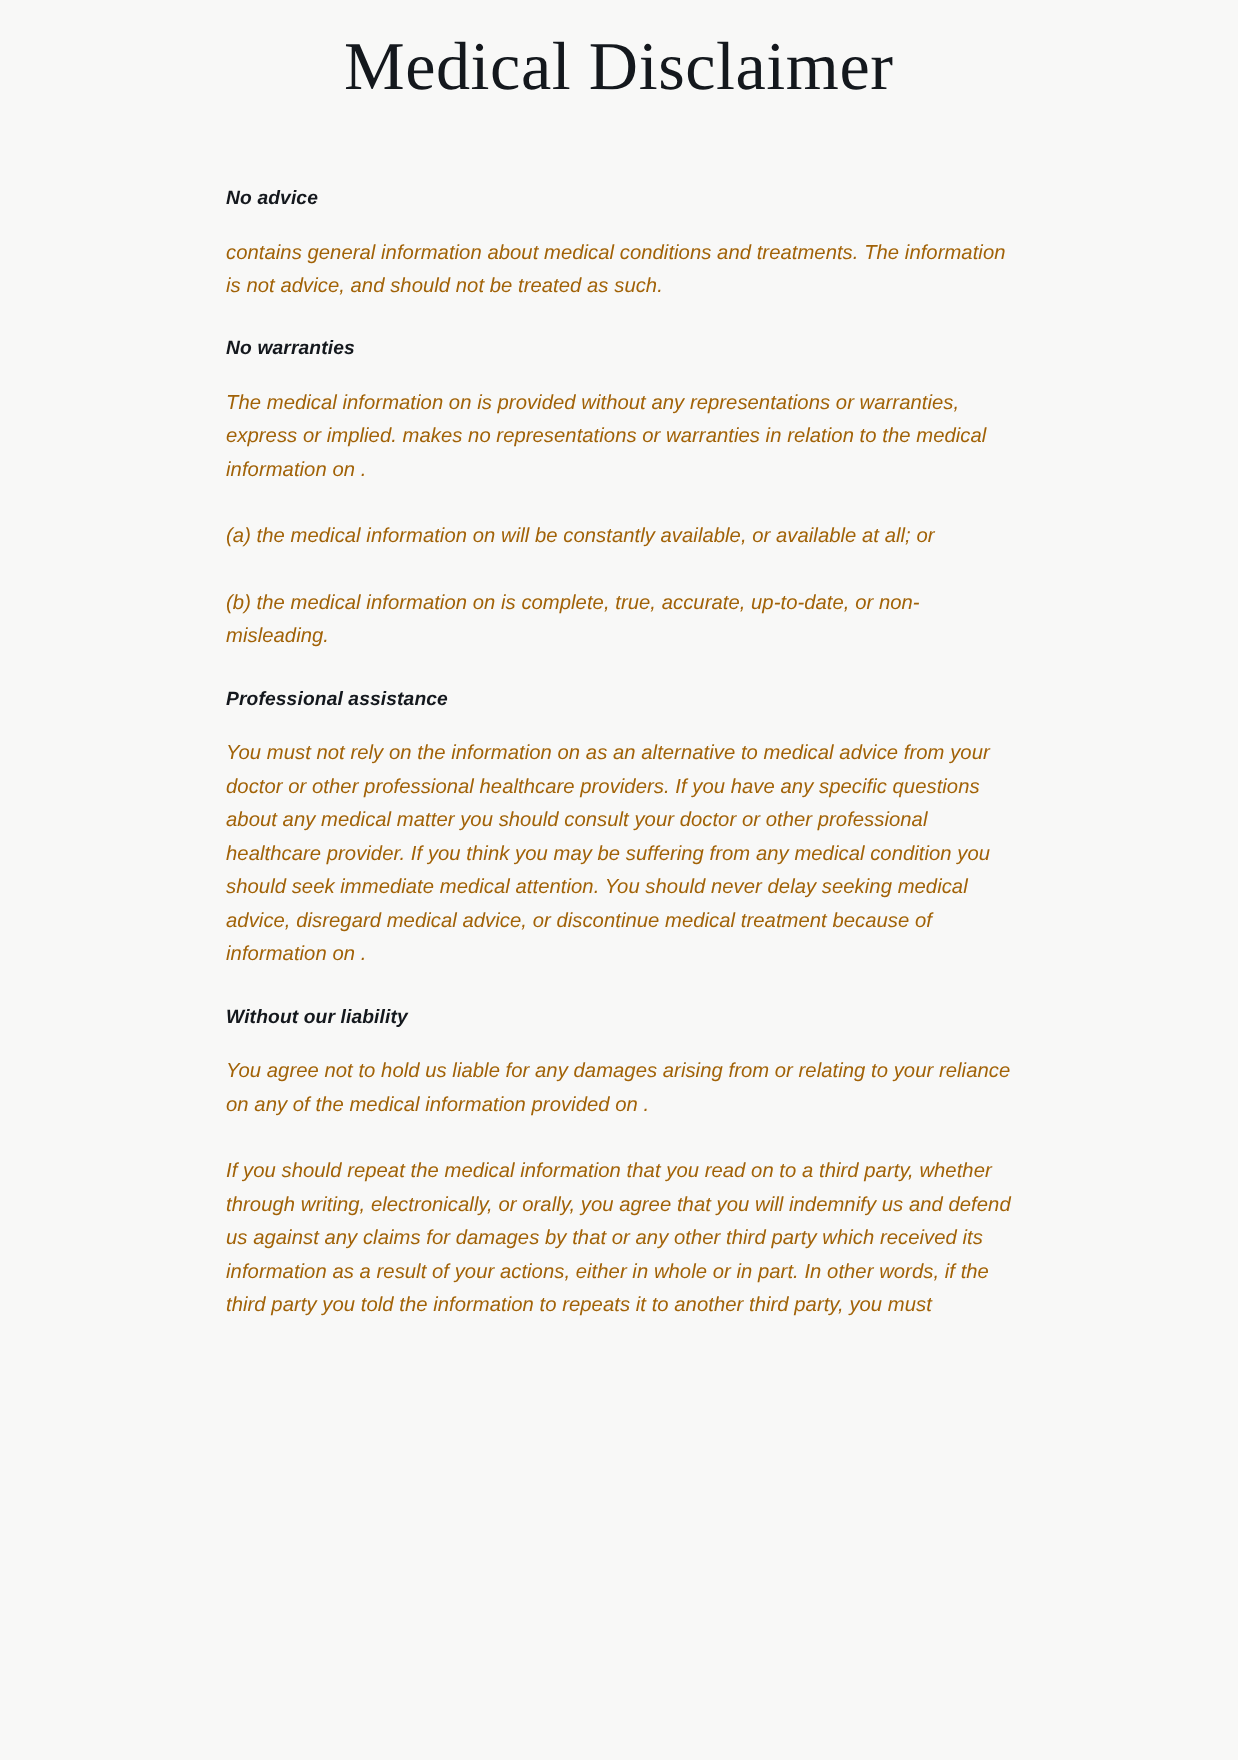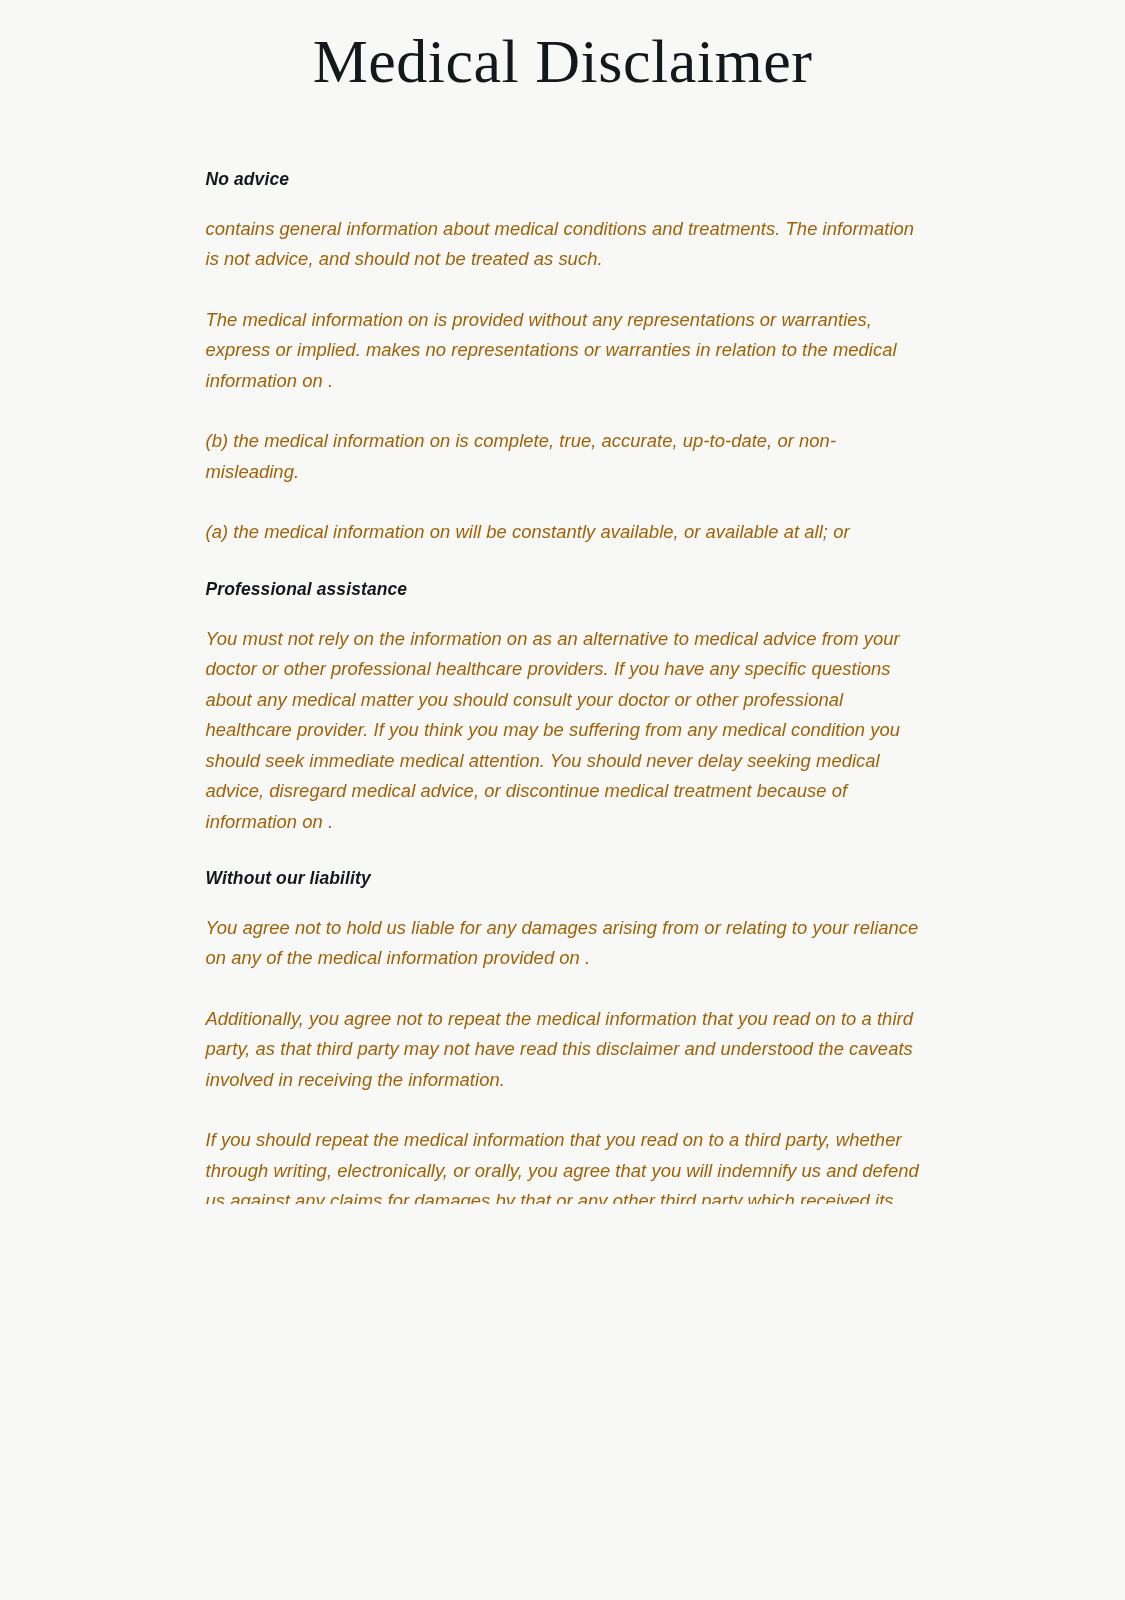--- a/index.html
+++ b/index.html
@@ -86,34 +86,34 @@
   <h1 class="doc-title">Medical Disclaimer</h1>
 
   <div class="content">
 
     <section class="block">
       <h2 class="section-heading">No advice</h2>
       <p class="para">contains general information about medical conditions and treatments. The information is not advice, and should not be treated as such.</p>
     </section>
 
     <section class="block">
+      <h2 class="section-heading">No warranties</h2>
       <p class="para">The medical information on is provided without any representations or warranties, express or implied. makes no representations or warranties in relation to the medical information on .</p>
+      <p class="para">(a) the medical information on will be constantly available, or available at all; or</p>
       <p class="para">(b) the medical information on is complete, true, accurate, up-to-date, or non-misleading.</p>
-      <p class="para">(a) the medical information on will be constantly available, or available at all; or</p>
     </section>
 
     <section class="block">
       <h2 class="section-heading">Professional assistance</h2>
       <p class="para">You must not rely on the information on as an alternative to medical advice from your doctor or other professional healthcare providers. If you have any specific questions about any medical matter you should consult your doctor or other professional healthcare provider. If you think you may be suffering from any medical condition you should seek immediate medical attention. You should never delay seeking medical advice, disregard medical advice, or discontinue medical treatment because of information on .</p>
     </section>
 
     <section class="block">
       <h2 class="section-heading">Without our liability</h2>
       <p class="para">You agree not to hold us liable for any damages arising from or relating to your reliance on any of the medical information provided on .</p>
-      <p class="para">Additionally, you agree not to repeat the medical information that you read on to a third party, as that third party may not have read this disclaimer and understood the caveats involved in receiving the information.</p>
       <p class="para tight">If you should repeat the medical information that you read on to a third party, whether through writing, electronically, or orally, you agree that you will indemnify us and defend us against any claims for damages by that or any other third party which received its information as a result of your actions, either in whole or in part. In other words, if the third party you told the information to repeats it to another third party, you must indemnify us and defend us against claims made by either of those third parties.</p>
     </section>
 
     <hr class="divider">
 
     <p class="footer-note">Last Updated: April 15, 2024</p>
 
   </div>
 </div>
 

